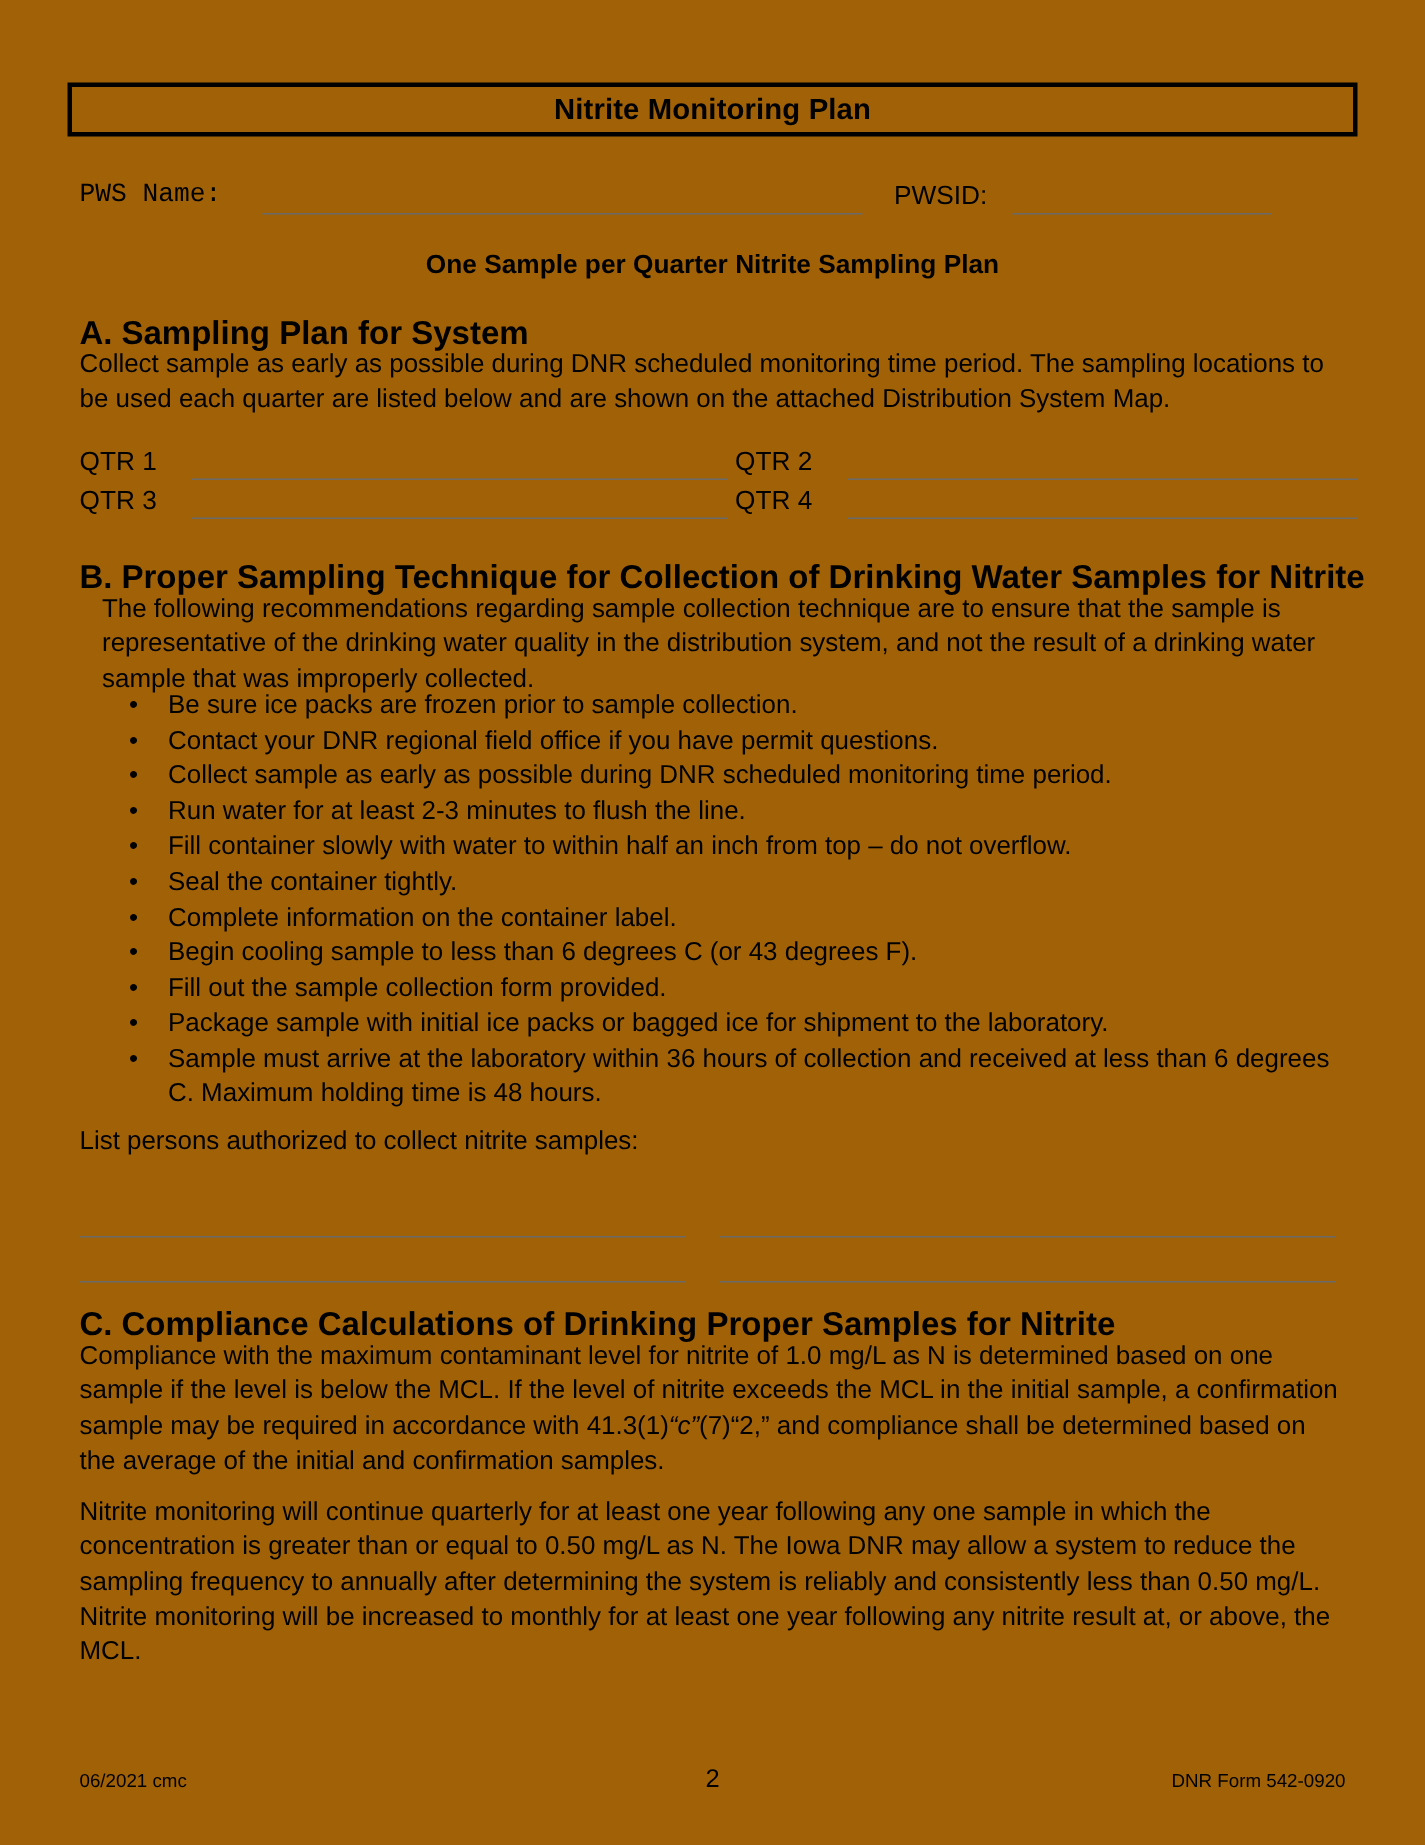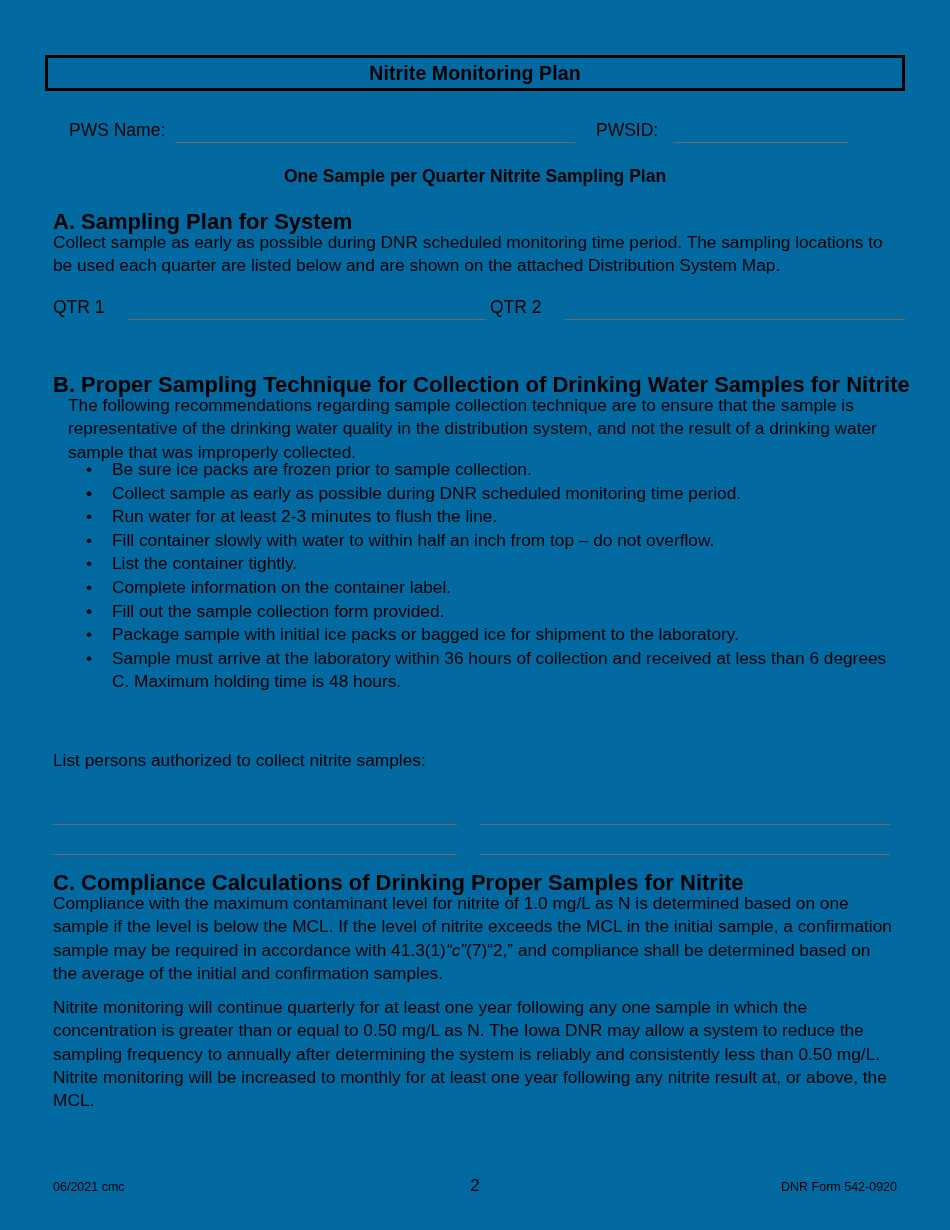--- a/index.html
+++ b/index.html
@@ -8,21 +8,21 @@
     background: #ffffff;
   }
   body {
     font-family: "Liberation Sans", sans-serif;
     color: #000000;
   }
   .page {
     position: relative;
     width: 950px;
     height: 1230px;
-    background: #0369a1;
+    background: #a16207;
     overflow: hidden;
     box-sizing: border-box;
   }
 
   
   .title-box {
     position: absolute;
     left: 45px;
     top: 55px;
     width: 860px;
@@ -45,21 +45,21 @@
     left: 53px;
     top: 120px;
     width: 852px;
     height: 24px;
   }
   .pws-row .lbl {
     position: absolute;
     font-size: 17.5px;
     white-space: nowrap;
   }
-  .lbl-pwsname { left: 16px; top: 0; }
+  .lbl-pwsname { left: 0; top: 0; font-family: Liberation Mono, monospace; }
   .lbl-pwsid { left: 543px; top: 0; }
   .fill-line {
     position: absolute;
     border-bottom: 1.6px solid #6b6b6b;
   }
   .line-pwsname { left: 122px; top: 22px; width: 400px; }
   .line-pwsid { left: 622px; top: 22px; width: 173px; }
 
   
   .subtitle {
@@ -200,37 +200,43 @@
 
   <div class="para" style="top:231px; width:844px;">Collect sample as early as possible during DNR scheduled monitoring time period. The sampling locations to be used each quarter are listed below and are shown on the attached Distribution System Map.</div>
 
   <div class="qtr-grid">
     <div class="qtr-row">
       <span class="qtr-lbl c1">QTR 1</span>
       <span class="qtr-line c1"></span>
       <span class="qtr-lbl c2">QTR 2</span>
       <span class="qtr-line c2"></span>
     </div>
+    <div class="qtr-row">
+      <span class="qtr-lbl c1">QTR 3</span>
+      <span class="qtr-line c1"></span>
+      <span class="qtr-lbl c2">QTR 4</span>
+      <span class="qtr-line c2"></span>
+    </div>
   </div>
 
   <div class="sec-head" style="top:372px;text-align:right;">
     <span class="letter">B.</span><span>Proper Sampling Technique for Collection of Drinking Water Samples for Nitrite</span>
   </div>
 
   <div class="para" style="top:394px; width:844px;margin-left:15px;">The following recommendations regarding sample collection technique are to ensure that the sample is representative of the drinking water quality in the distribution system, and not the result of a drinking water sample that was improperly collected.</div>
 
   <ul class="bullets">
     <li><span class="bullet-dot">•</span><span>Be sure ice packs are frozen prior to sample collection.</span></li>
-    <li><span class="bullet-dot">•</span></li>
+    <li><span class="bullet-dot">•</span><span>Contact your DNR regional field office if you have permit questions.</span></li>
     <li><span class="bullet-dot">•</span><span>Collect sample as early as possible during DNR scheduled monitoring time period.</span></li>
     <li><span class="bullet-dot">•</span><span>Run water for at least 2-3 minutes to flush the line.</span></li>
     <li><span class="bullet-dot">•</span><span>Fill container slowly with water to within half an inch from top – do not overflow.</span></li>
-    <li><span class="bullet-dot">•</span><span>List the container tightly.</span></li>
+    <li><span class="bullet-dot">•</span><span>Seal the container tightly.</span></li>
     <li><span class="bullet-dot">•</span><span>Complete information on the container label.</span></li>
-    <li><span class="bullet-dot">•</span></li>
+    <li><span class="bullet-dot">•</span><span>Begin cooling sample to less than 6 degrees C (or 43 degrees F).</span></li>
     <li><span class="bullet-dot">•</span><span>Fill out the sample collection form provided.</span></li>
     <li><span class="bullet-dot">•</span><span>Package sample with initial ice packs or bagged ice for shipment to the laboratory.</span></li>
     <li><span class="bullet-dot">•</span><span>Sample must arrive at the laboratory within 36 hours of collection and received at less than 6 degrees C. Maximum holding time is 48 hours.</span></li>
   </ul>
 
   <div class="para" style="top:749px; width:844px;">List persons authorized to collect nitrite samples:</div>
 
   <div class="sig-block">
     <span class="sig-line r1c1"></span>
     <span class="sig-line r1c2"></span>

